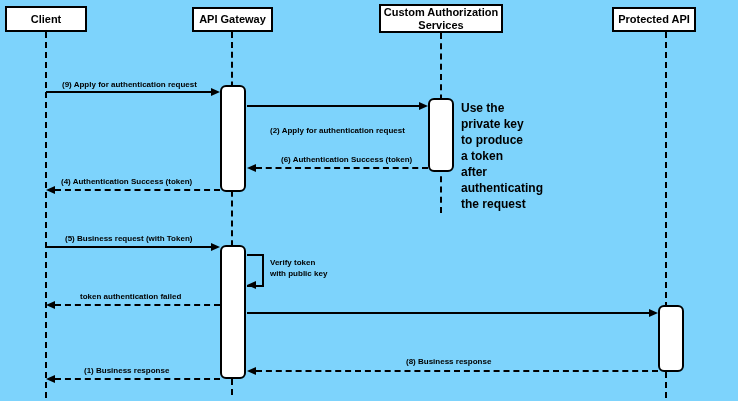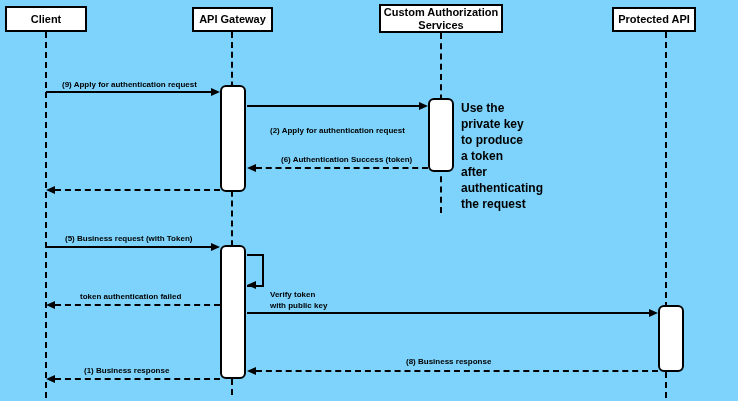--- a/index.html
+++ b/index.html
@@ -139,28 +139,29 @@
   <div class="mlabel" style="left:270px; top:92px;margin-top:33px;">(2) Apply for authentication request</div>
 
   <div class="note wrap" style="left:461px; top:100px; width:66px;">Use the private key to produce a token after authenticating the request</div>
 
   <div class="mline dashed" style="left:256px; top:167px; width:172px;"></div>
   <div class="ah-l" style="left:247px; top:164px;"></div>
   <div class="mlabel" style="left:281px; top:154px;">(6) Authentication Success (token)</div>
 
   <div class="mline dashed" style="left:55px; top:189px; width:165px;"></div>
   <div class="ah-l" style="left:46px; top:186px;"></div>
+  <div class="mlabel" style="left:61px; top:176px;">(4) Authentication Success (token)</div>
 
   <div class="mline" style="left:46px; top:246px; width:165px;"></div>
   <div class="ah-r" style="left:211px; top:243px;"></div>
   <div class="mlabel" style="left:65px; top:233px;">(5) Business request (with Token)</div>
 
   <div class="selfloop" style="left:247px; top:254px; width:17px; height:33px;"></div>
   <div class="ah-l" style="left:247px; top:281px;"></div>
-  <div class="mlabel wrap" style="left:270px; top:257px; width:62px;margin-top:32px;">Verify token with public key</div>
+  <div class="mlabel wrap" style="left:270px; top:257px; width:62px;">Verify token with public key</div>
 
   <div class="mline dashed" style="left:55px; top:304px; width:165px;"></div>
   <div class="ah-l" style="left:46px; top:301px;"></div>
   <div class="mlabel" style="left:80px; top:291px;">token authentication failed</div>
 
   <div class="mline" style="left:247px; top:312px; width:402px;"></div>
   <div class="ah-r" style="left:649px; top:309px;"></div>
 
   <div class="mline dashed" style="left:256px; top:370px; width:402px;"></div>
   <div class="ah-l" style="left:247px; top:367px;"></div>

